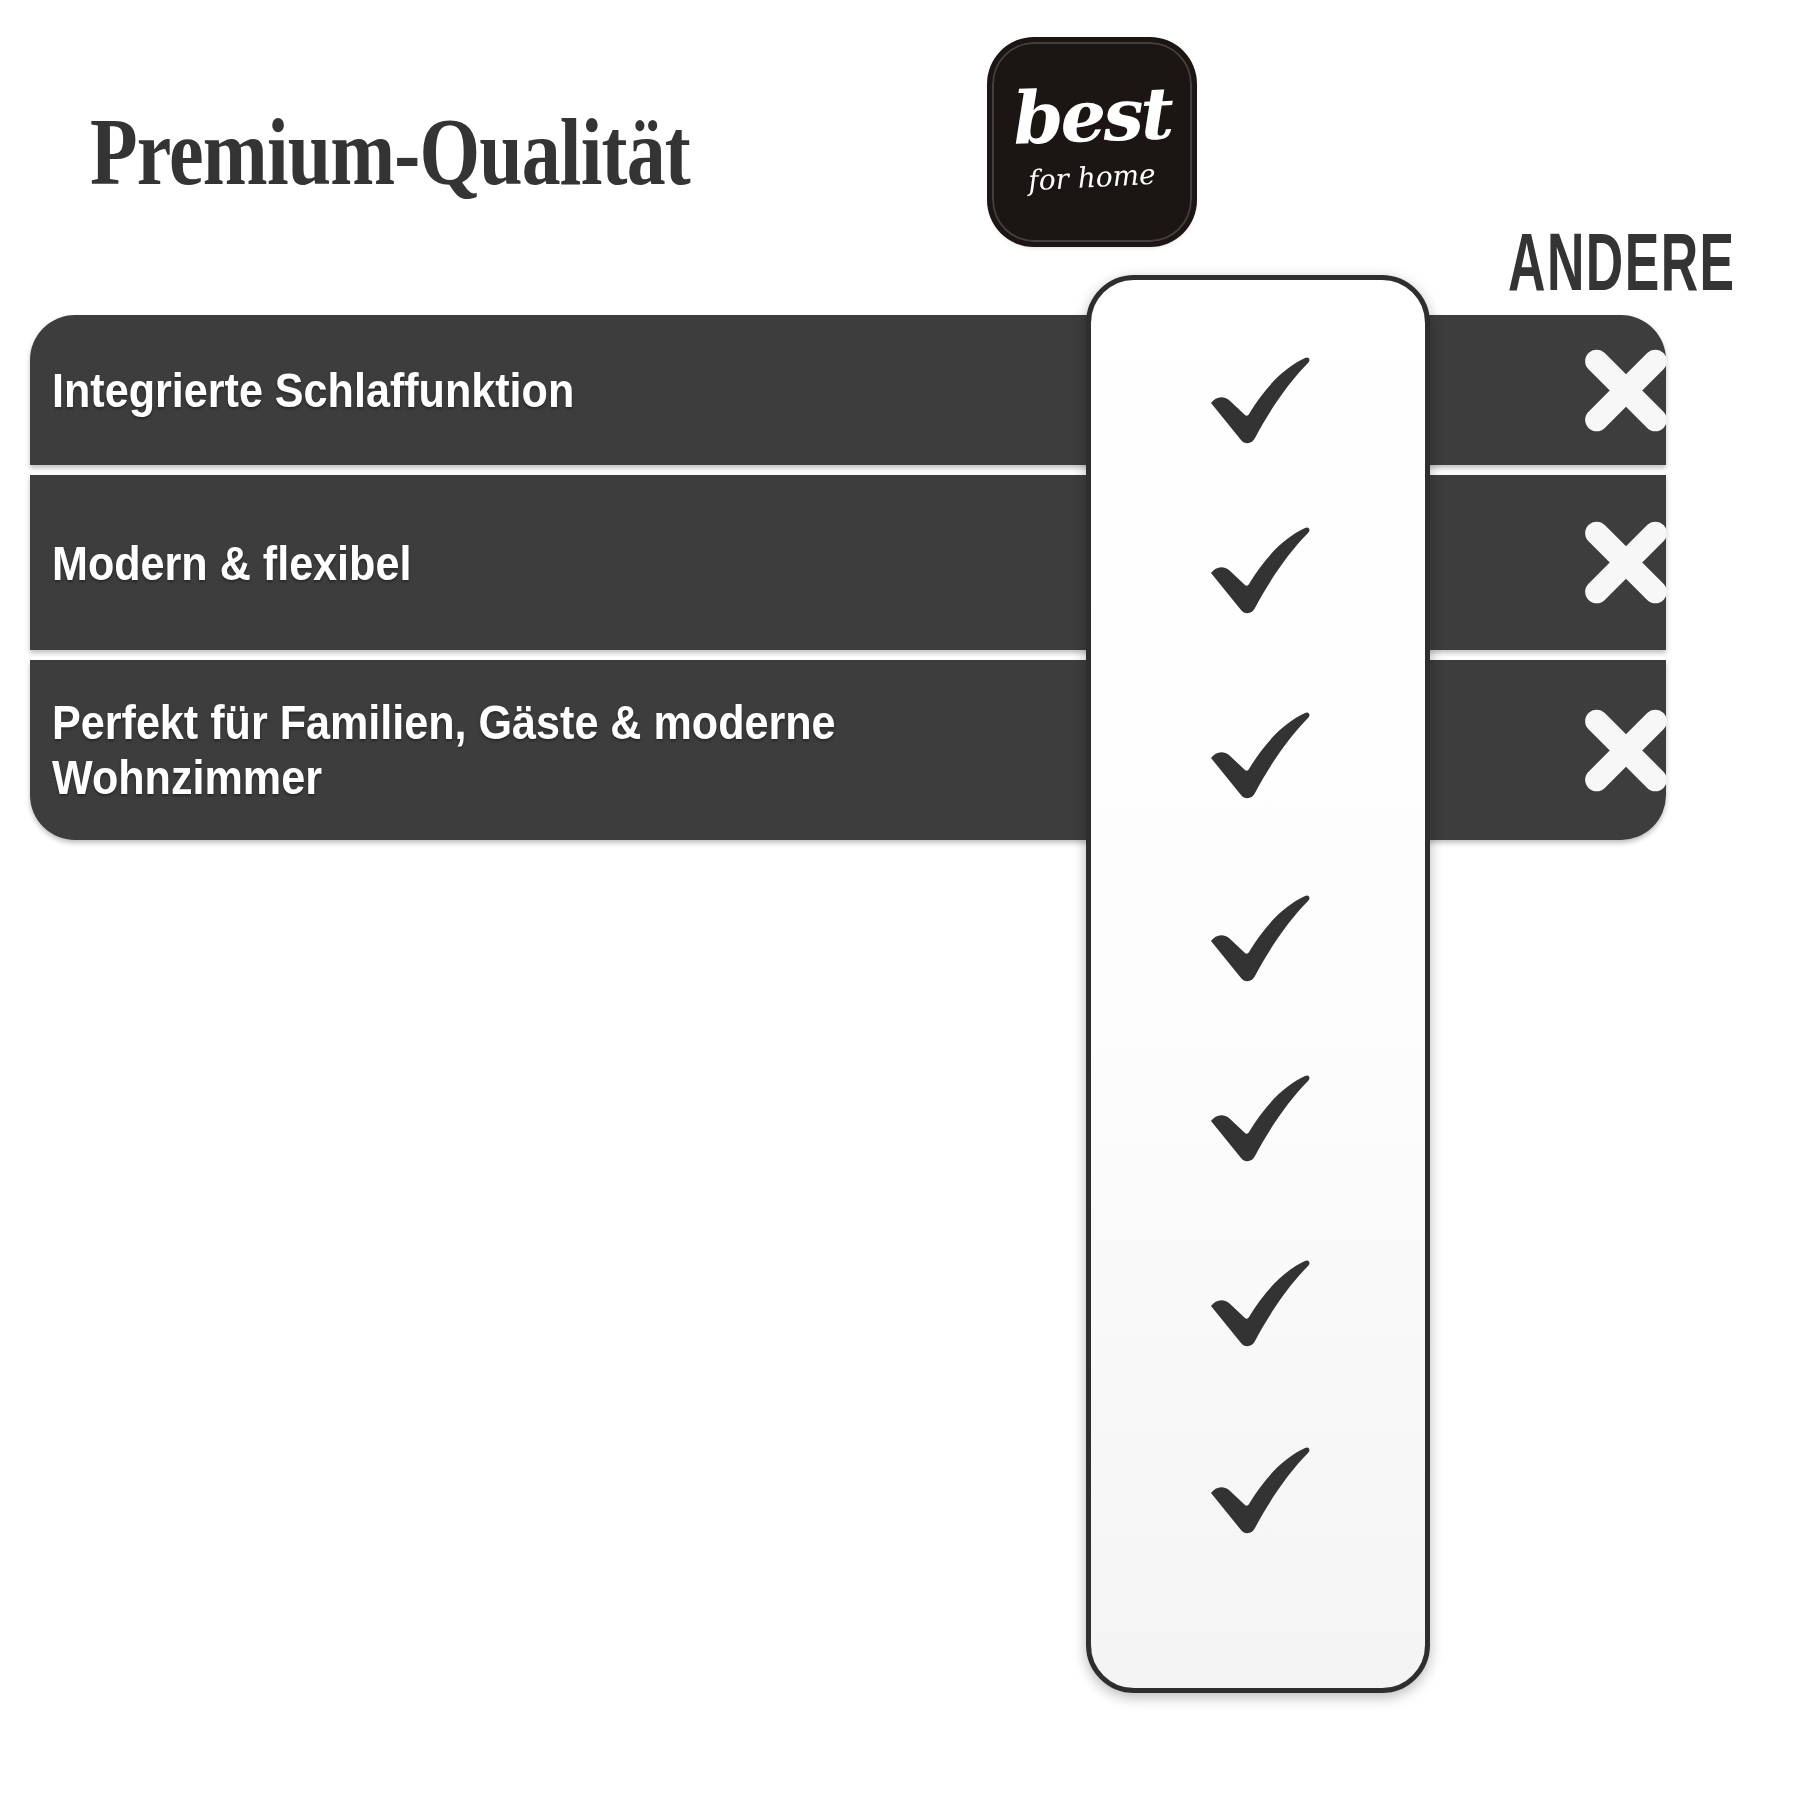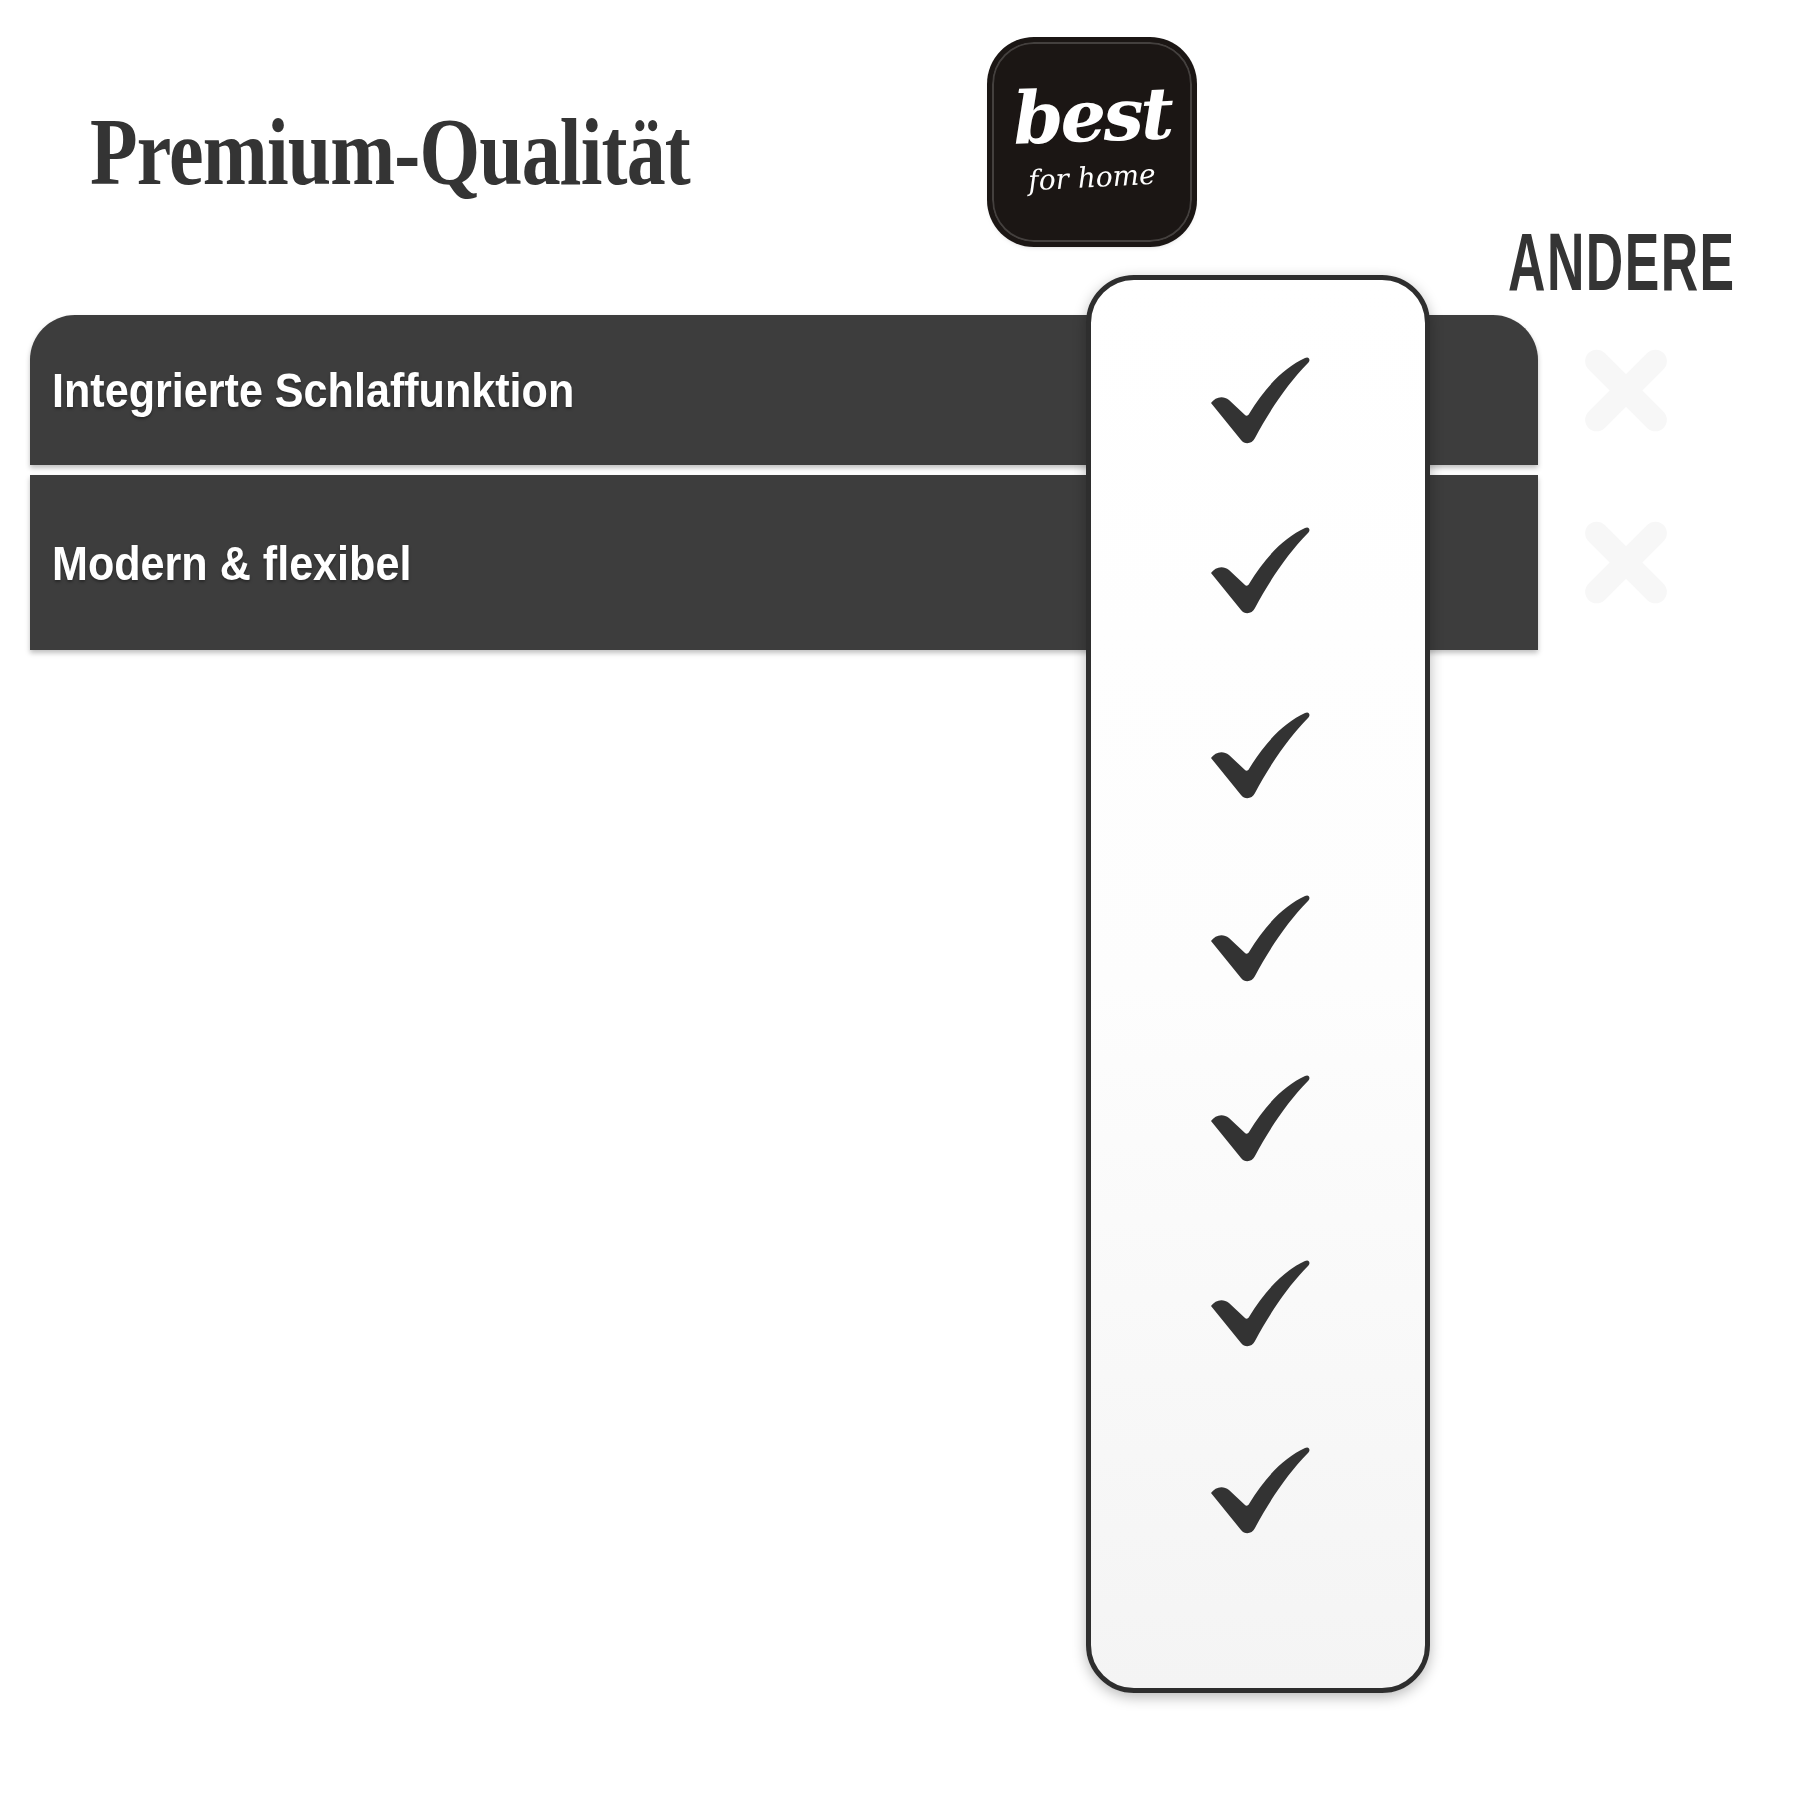--- a/index.html
+++ b/index.html
@@ -78,21 +78,21 @@
     font-size:72px;
     line-height:1;
     color:#343434;
     letter-spacing:2px;
     transform:scaleX(0.72) scaleY(1.12);
     transform-origin:left top;
     white-space:nowrap;
   }
 
   
-  .rows{position:absolute;left:30px;top:315px;width:1508px;}
+  .rows{position:absolute;left:30px;top:315px;width:1636px;}
   .row{
     position:relative;
     background:#3d3d3d;
     box-shadow:0 3px 5px rgba(0,0,0,.25);
     margin-bottom:10px;
     box-sizing:border-box;
   }
   .row.first{border-radius:45px 45px 0 0;}
   .row.last{border-radius:0 0 45px 45px;margin-bottom:0;}
 
@@ -183,20 +183,28 @@
           <span class="b"></span>
         </div>
       </div>
       <div class="row" style="height: 175px;">
         <div class="row-label">Modern &amp; flexibel</div>
         <div class="xmark">
           <span class="a"></span>
           <span class="b"></span>
         </div>
       </div>
+      <div class="row last" style="height: 180px;">
+        <div class="row-label">Perfekt für Familien, Gäste &amp; moderne
+Wohnzimmer</div>
+        <div class="xmark">
+          <span class="a"></span>
+          <span class="b"></span>
+        </div>
+      </div>
     </div>
 
   <div class="highlight"></div>
 
   <div class="checks" id="checks">
       <div class="checkcell" style="height: 150px;">
         <div class="check">
           <svg viewBox="0 0 130 130" xmlns="http://www.w3.org/2000/svg">
             <path d="M18 78 C22 72 30 70 36 75 L52 90 C53 91 55 91 56 89 C72 62 92 42 112 33 C116 31 118 35 115 38 C95 58 75 88 62 113 C59 119 52 120 48 115 Z" fill="#333333"></path>
           </svg>

